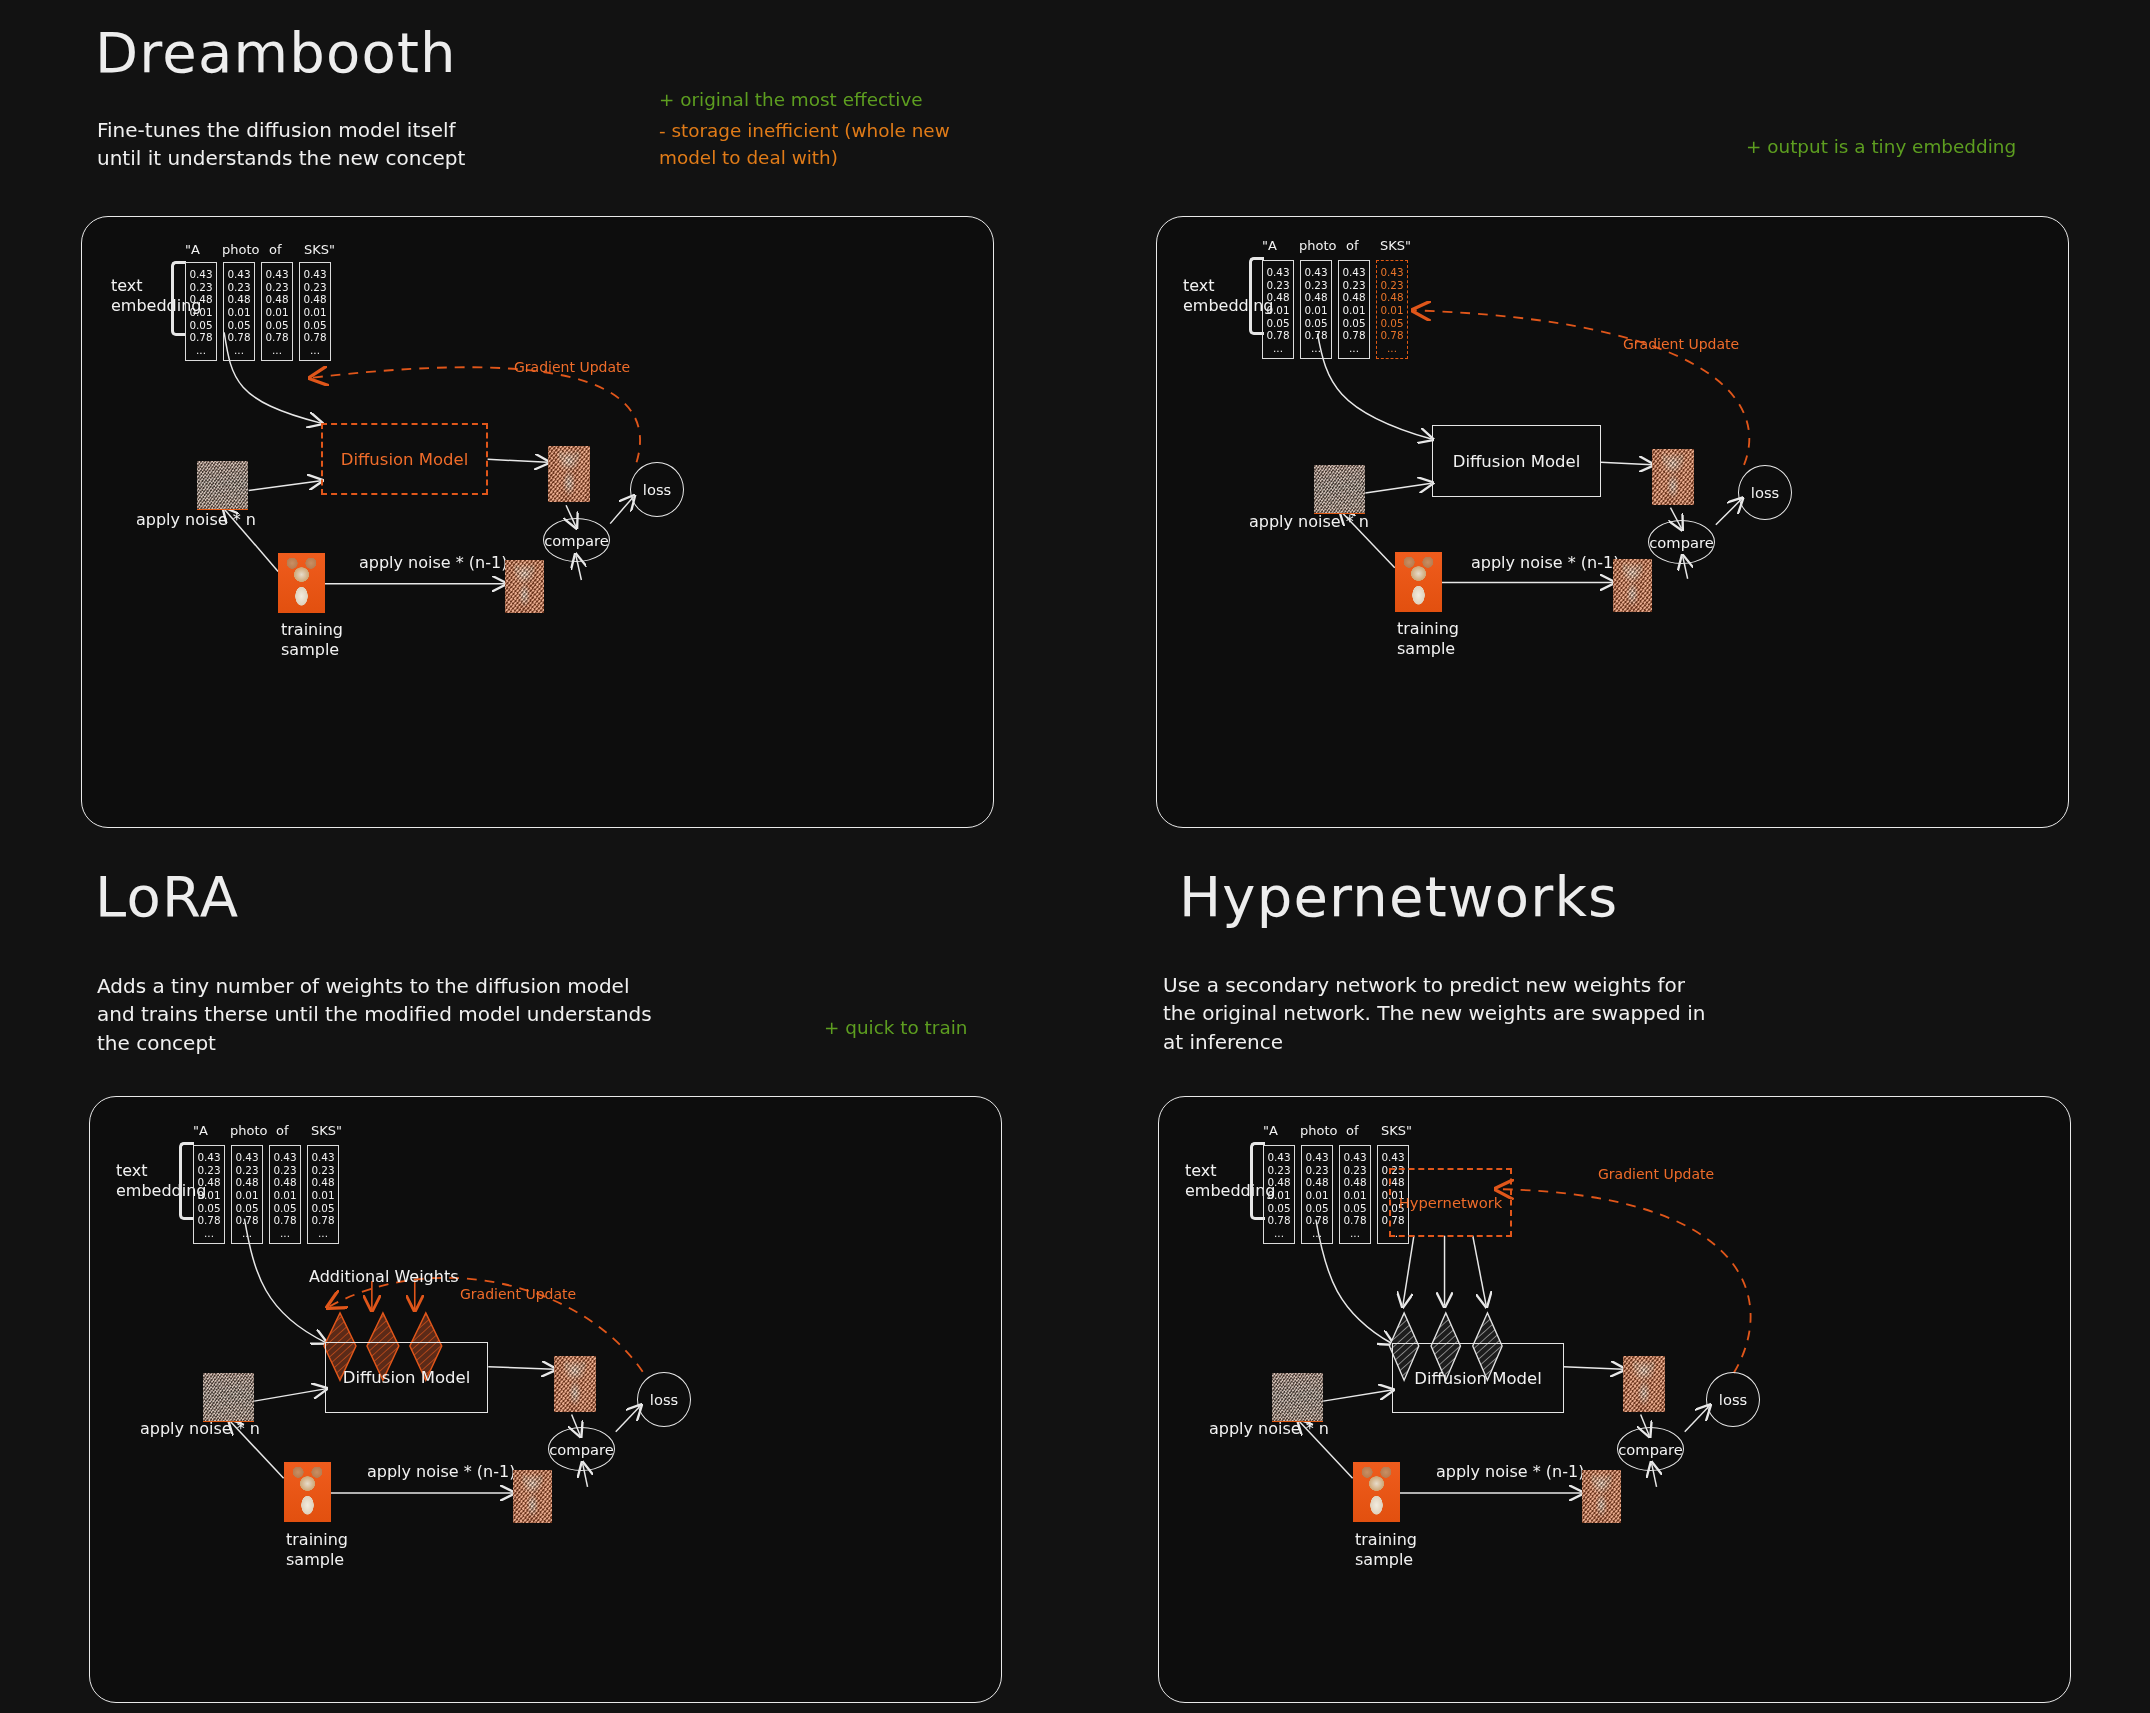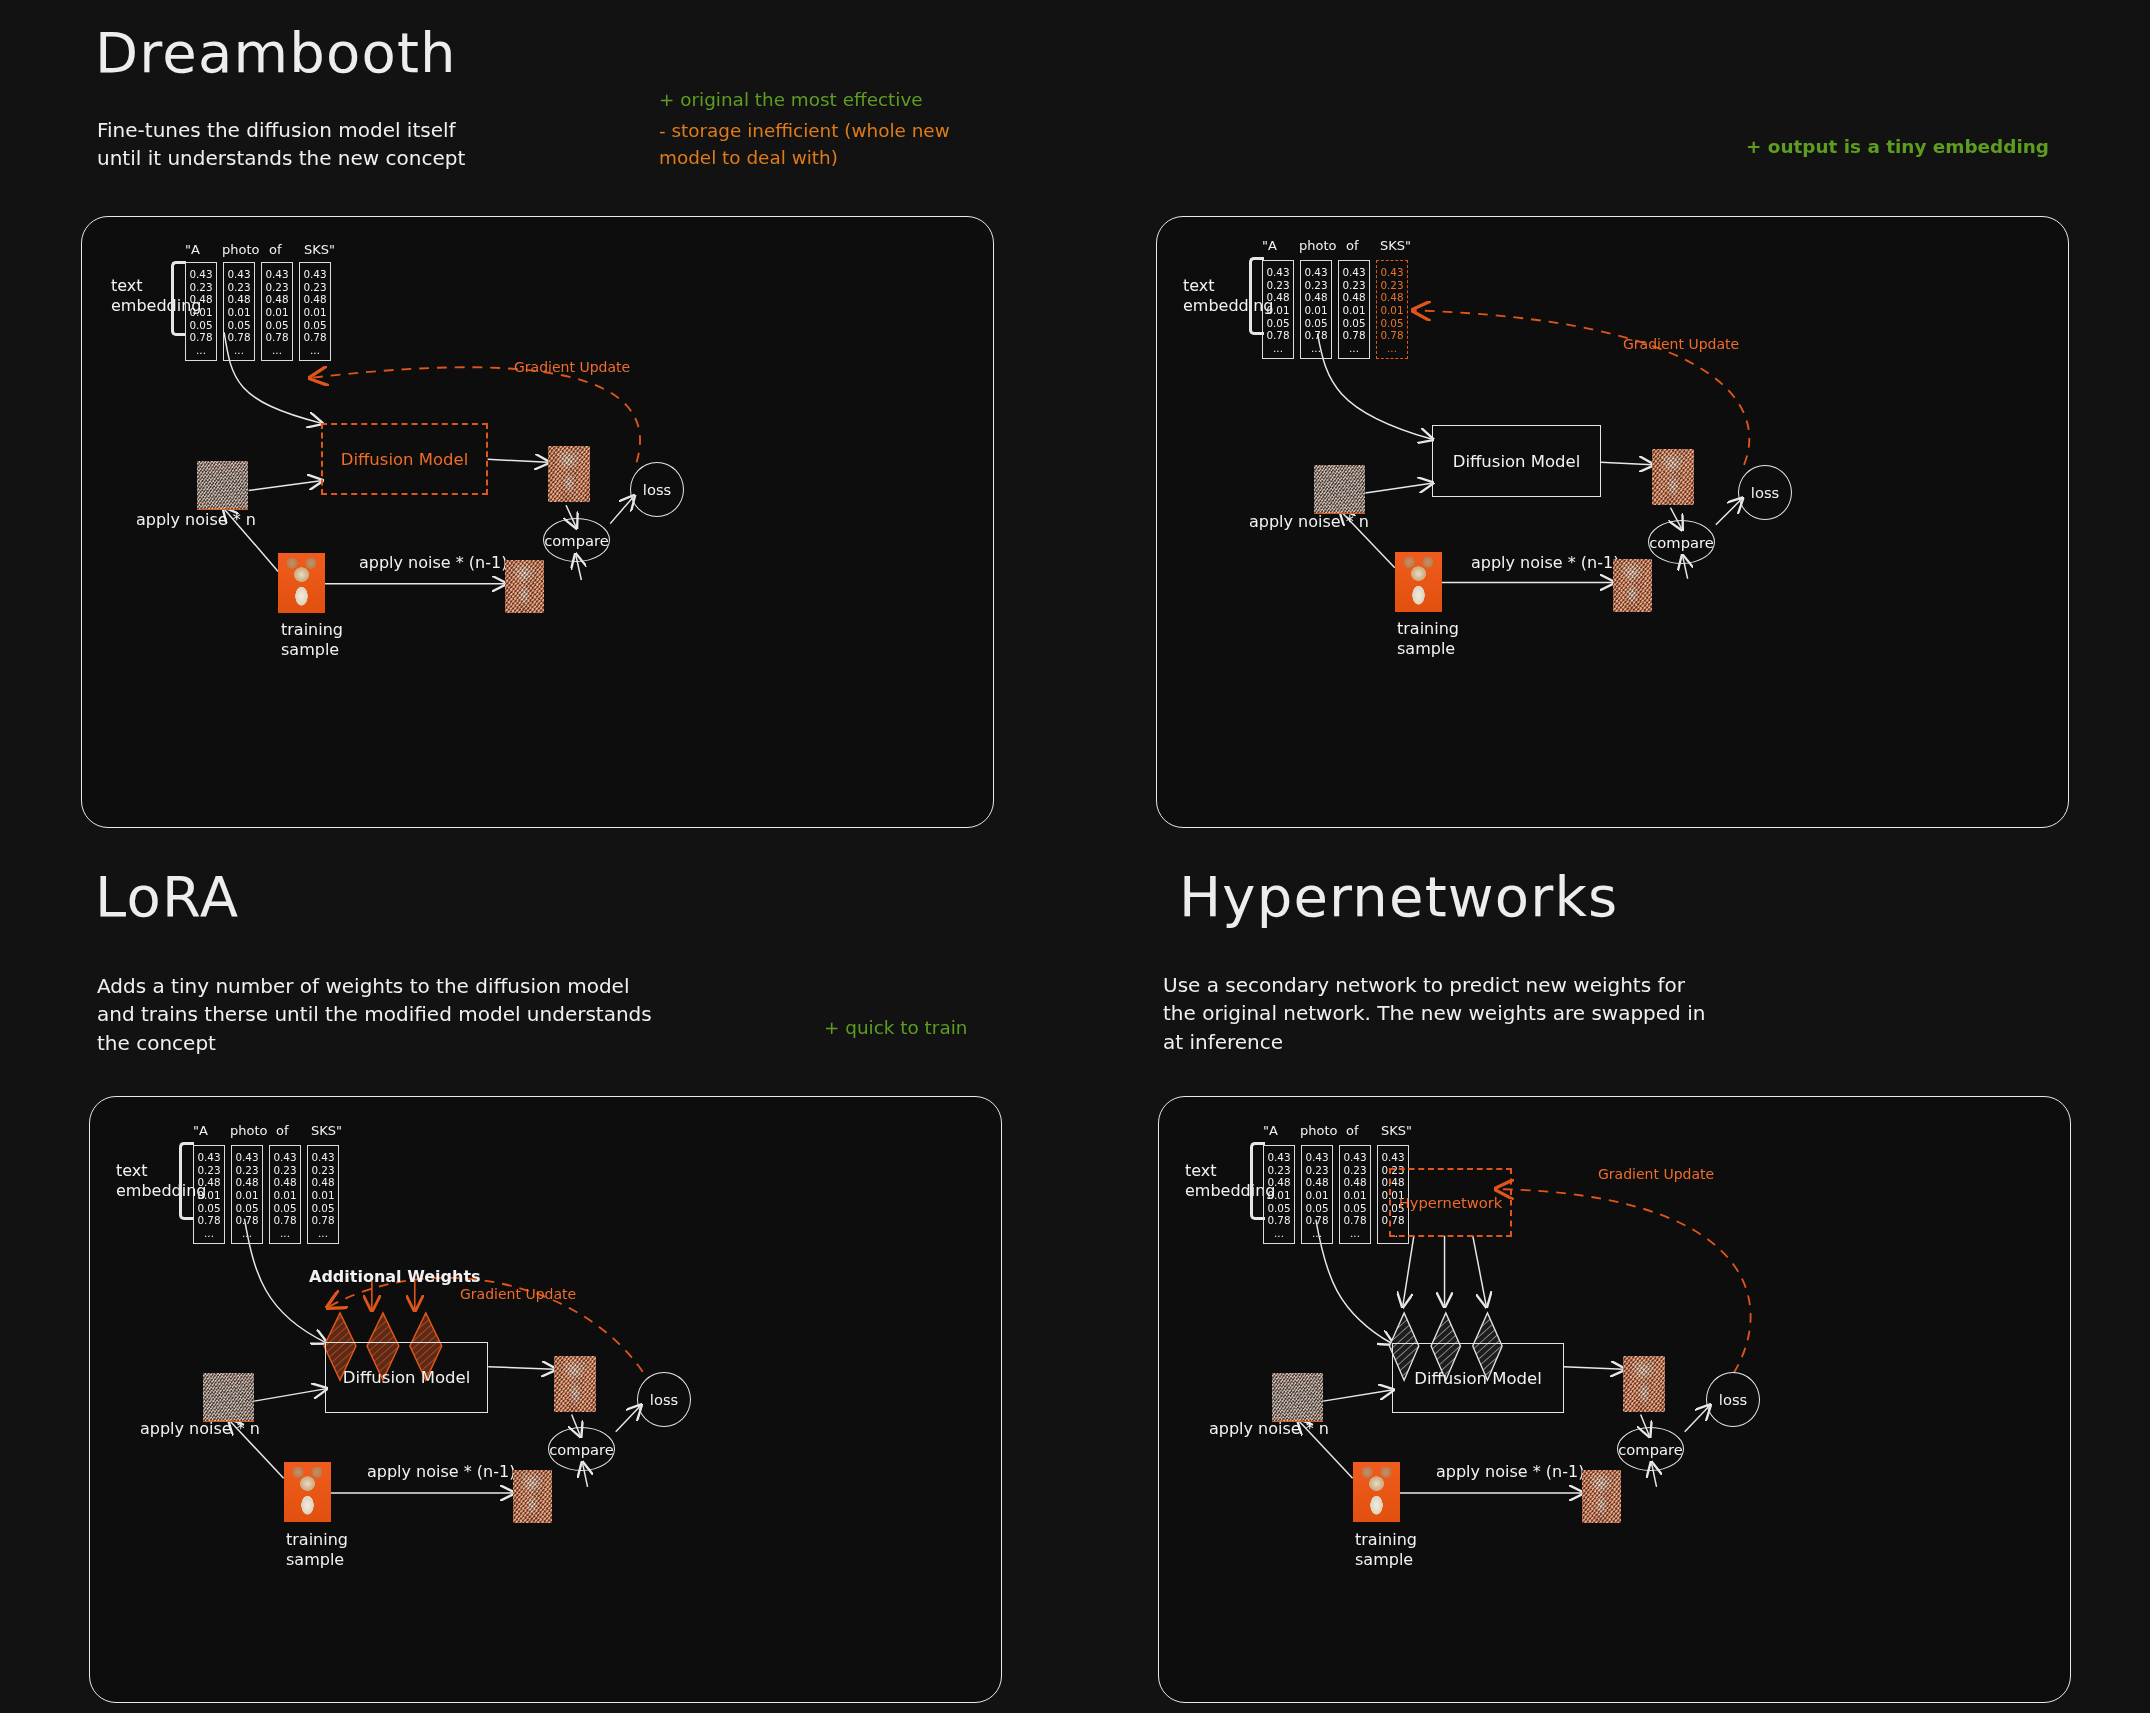--- a/index.html
+++ b/index.html
@@ -258,21 +258,21 @@
       <div class="lbl" style="left:277px; top:336px;">apply noise * (n-1)</div>
 
       <div class="img corgi" style="left:196px; top:336px; width:47px; height:60px;"></div>
       <div class="lbl" style="left:199px; top:403px;">training
 sample</div>
       <div class="img noisedog" style="left:423px; top:343px; width:39px; height:53px;"></div>
     </div>
   </div>
 
   <div class="quad q-tr">
-    <div class="note pos" style="left:671px; top:134px;font-weight:bold;">+ output is a tiny embedding</div>
+    <div class="note pos" style="left:671px; top:134px;">+ output is a tiny embedding</div>
 
     <div class="panel" style="left:81px; top:216px; width:913px; height:612px;">
       <svg class="wire" width="913" height="612" viewBox="0 0 1490 998">
         <defs>
           <marker id="ah-w2" markerWidth="11" markerHeight="11" refX="9" refY="5.5" orient="auto">
             <path d="M0,0 L11,5.5 L0,11" fill="none" stroke="#e8e8e8" stroke-width="1.6"></path>
           </marker>
           <marker id="ah-o2" markerWidth="11" markerHeight="11" refX="9" refY="5.5" orient="auto">
             <path d="M0,0 L11,5.5 L0,11" fill="none" stroke="#e0561a" stroke-width="1.8"></path>
           </marker>
@@ -441,21 +441,21 @@
             <span class="vecnum">0.43</span>
             <span class="vecnum">0.23</span>
             <span class="vecnum">0.48</span>
             <span class="vecnum">0.01</span>
             <span class="vecnum">0.05</span>
             <span class="vecnum">0.78</span>
             <span class="vecnum">...</span>
           </div>
       </div>
 
-      <div class="lbl" style="left:219px; top:170px;font-weight:bold;">Additional Weights</div>
+      <div class="lbl" style="left:219px; top:170px;">Additional Weights</div>
       <div class="lbl small orange" style="left:370px; top:189px;">Gradient Update</div>
 
       <div class="img noise" style="left:113px; top:276px; width:51px; height:49px;"></div>
 
       <div class="mbox solid" style="left:235px; top:245px; width:163px; height:71px;">
         <span>Diffusion Model</span>
       </div>
 
       <div class="img noisedog" style="left:464px; top:259px; width:42px; height:56px;"></div>
 

